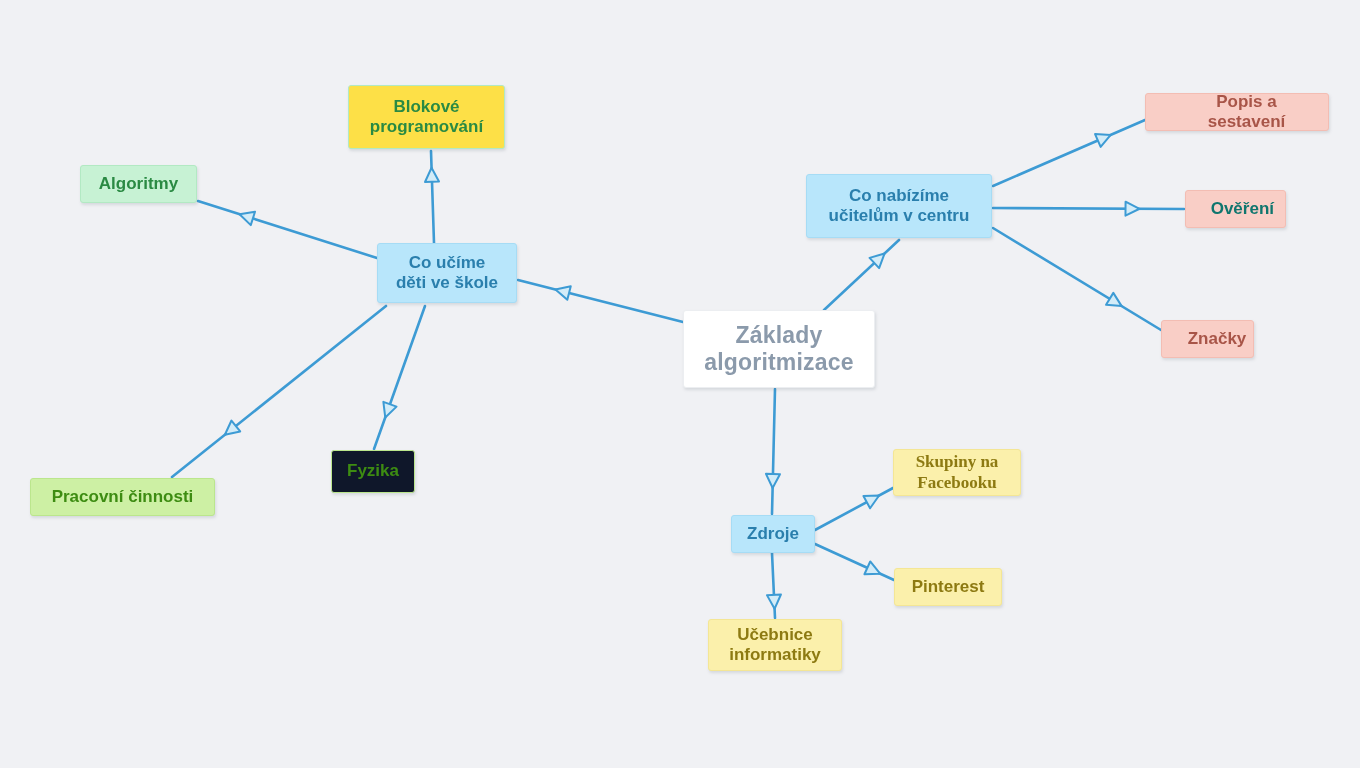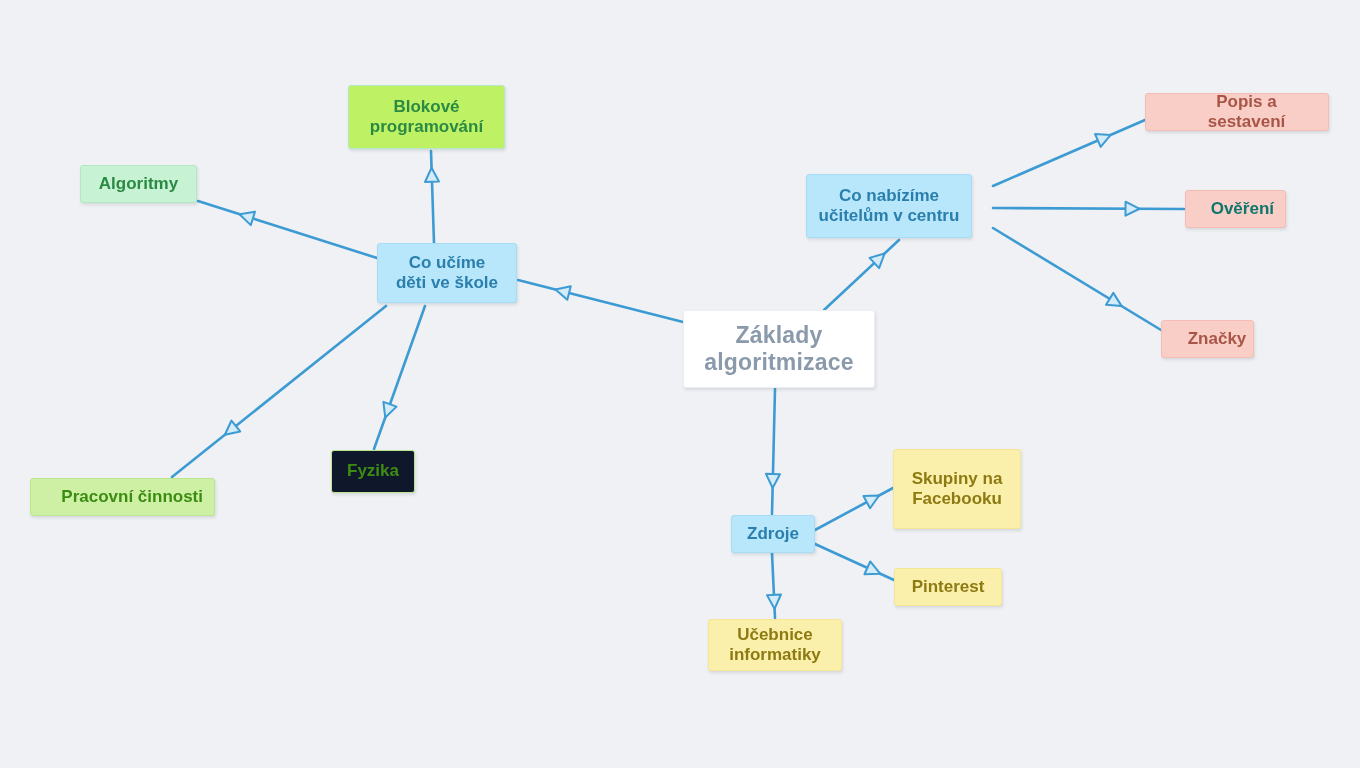--- a/index.html
+++ b/index.html
@@ -116,30 +116,30 @@
         <path d="M 9,0 L -5,-7 L -5,7 Z" fill="#d3ecf8" stroke="#3d9bd4" stroke-width="2" stroke-linejoin="round" transform="translate(871.16,499.76) rotate(-28.30075576600638)"></path>
         <path d="M 9,0 L -5,-7 L -5,7 Z" fill="#d3ecf8" stroke="#3d9bd4" stroke-width="2" stroke-linejoin="round" transform="translate(871.88,569.92) rotate(24.498574191433754)"></path>
         <path d="M 9,0 L -5,-7 L -5,7 Z" fill="#d3ecf8" stroke="#3d9bd4" stroke-width="2" stroke-linejoin="round" transform="translate(774.16,599.8) rotate(87.35745470593527)"></path>
       </g>
   </svg>
   <div id="node-layer">
       <div class="node root" style="left: 683px; top: 310px; width: 192px; height: 78px; background: rgb(255, 255, 255); color: rgb(139, 154, 171);"><span>Základy
 algoritmizace</span></div>
       <div class="node blue" style="left: 377px; top: 243px; width: 140px; height: 60px; background: rgb(184, 230, 251); color: rgb(42, 127, 173);"><span>Co učíme
 děti ve škole</span></div>
-      <div class="node green" style="left: 348px; top: 85px; width: 157px; height: 64px; background: #bef264; color: rgb(42, 138, 67);"><span>Blokové
+      <div class="node green" style="left: 348px; top: 85px; width: 157px; height: 64px; background: #fde047; color: rgb(42, 138, 67);"><span>Blokové
 programování</span></div>
       <div class="node green" style="left: 80px; top: 165px; width: 117px; height: 38px; background: rgb(199, 242, 212); color: rgb(42, 138, 67);"><span>Algoritmy</span></div>
-      <div class="node green2" style="left: 30px; top: 478px; width: 185px; height: 38px; background: rgb(205, 240, 164); color: rgb(61, 140, 18); justify-content: flex-end;"><span>Pracovní činnosti</span></div>
+      <div class="node green2" style="left: 30px; top: 478px; width: 185px; height: 38px; background: rgb(205, 240, 164); color: rgb(61, 140, 18);"><span>Pracovní činnosti</span></div>
       <div class="node green2" style="left: 331px; top: 450px; width: 84px; height: 43px; background: #0f172a; color: rgb(61, 140, 18);"><span>Fyzika</span></div>
-      <div class="node blue" style="left: 806px; top: 174px; width: 166px; height: 64px; background: rgb(184, 230, 251); color: rgb(42, 127, 173);"><span>Co nabízíme
+      <div class="node blue" style="left: 806px; top: 174px; width: 186px; height: 64px; background: rgb(184, 230, 251); color: rgb(42, 127, 173);"><span>Co nabízíme
 učitelům v centru</span></div>
       <div class="node pink" style="left: 1145px; top: 93px; width: 184px; height: 38px; background: rgb(249, 206, 198); color: rgb(168, 85, 72);"><span>Popis a sestavení</span></div>
       <div class="node pink" style="left: 1185px; top: 190px; width: 101px; height: 38px; background: rgb(249, 206, 198); color: #0f766e; justify-content: flex-end;"><span>Ověření</span></div>
       <div class="node pink" style="left: 1161px; top: 320px; width: 93px; height: 38px; background: rgb(249, 206, 198); color: rgb(168, 85, 72);"><span>Značky</span></div>
       <div class="node blue" style="left: 731px; top: 515px; width: 84px; height: 38px; background: rgb(184, 230, 251); color: rgb(42, 127, 173);"><span>Zdroje</span></div>
-      <div class="node yellow" style="left: 893px; top: 449px; width: 128px; height: 80px; background: rgb(251, 240, 171); color: rgb(141, 122, 18);"><span>Skupiny na
+      <div class="node yellow" style="left: 893px; top: 449px; width: 128px; height: 47px; background: rgb(251, 240, 171); color: rgb(141, 122, 18); font-family: Liberation Serif, serif;"><span>Skupiny na
 Facebooku</span></div>
       <div class="node yellow" style="left: 894px; top: 568px; width: 108px; height: 38px; background: rgb(251, 240, 171); color: rgb(141, 122, 18);"><span>Pinterest</span></div>
       <div class="node yellow" style="left: 708px; top: 619px; width: 134px; height: 52px; background: rgb(251, 240, 171); color: rgb(141, 122, 18);"><span>Učebnice
 informatiky</span></div>
     </div>
 </div>
 
 </body></html>

